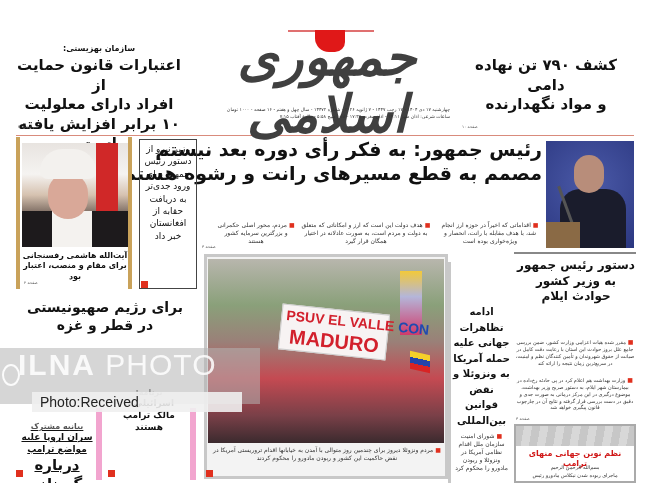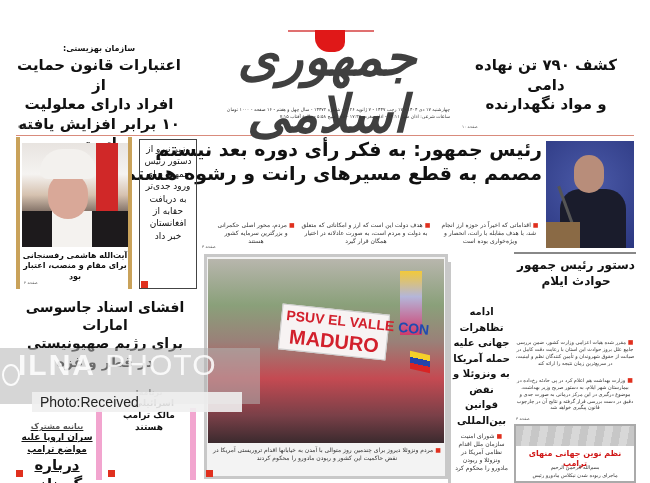--- a/index.html
+++ b/index.html
@@ -109,21 +109,20 @@
   <div class="hl" style="font-size:8px;">برای مقام و منصب، اعتبار بود</div>
 </div>
 <div class="pagetag" style="left:24px; top:280px;">صفحه ۲</div>
 
 <div class="abs minister-box">
   <div class="hl" style="font-size:9px; font-weight:normal; line-height:1.38; padding:3px 4px;">وزیر نیرو از دستور رئیس جمهور برای ورود جدی‌تر به دریافت حقابه از افغانستان خبر داد</div>
 </div>
 <div class="redsq" style="left:141px; top:281px;"></div>
 
 <div class="abs" style="left:12px; top:298px; width:186px;">
-  <div class="hl" style="font-size:14px;">افشای اسناد جاسوسی امارات</div>
   <div class="hl" style="font-size:14px;">برای رژیم صهیونیستی</div>
   <div class="hl" style="font-size:14px;">در قطر و غزه</div>
 </div>
 
 <div class="abs" style="left:14px; top:422px; width:86px; height:70px;text-decoration:underline;">
   <div class="hl" style="font-size:8px; color:#555;">بیانیه مشترک</div>
   <div class="hl" style="font-size:9px;">سران اروپا علیه</div>
   <div class="hl" style="font-size:9px;">مواضع ترامپ</div>
   <div class="hl" style="font-size:15px;">درباره گرینلند</div>
 </div>
@@ -150,20 +149,21 @@
 <div class="abs small" style="left:212px; top:446px; width:230px;"><span class="bullet"></span><span>مردم ونزوئلا دیروز برای چندمین روز متوالی با آمدن به خیابانها اقدام تروریستی آمریکا در نقض حاکمیت این کشور و ربودن مادورو را محکوم کردند</span></div>
 <div class="redsq" style="left:206px; top:470px;"></div>
 
 <div class="abs sidebar-box">
   <div class="hl" style="font-size:10px; line-height:1.55; padding:42px 2px 4px 2px;">ادامه تظاهرات جهانی علیه حمله آمریکا به ونزوئلا و نقض قوانین بین‌المللی</div>
   <div class="small" style="padding:0 4px;"><span class="bullet"></span><span>شورای امنیت سازمان ملل اقدام نظامی آمریکا در ونزوئلا و ربودن مادورو را محکوم کرد</span></div>
 </div>
 
 <div class="abs" style="left:514px; top:258px; width:124px;">
   <div class="hl" style="font-size:12px;">دستور رئیس جمهور</div>
+  <div class="hl" style="font-size:12px;">به وزیر کشور</div>
   <div class="hl" style="font-size:12px;">حوادث ایلام</div>
 </div>
 <div class="abs small" style="left:514px; top:338px; width:122px; font-size:5px;"><span class="bullet"></span><span>مقرر شده هیات اعزامی وزارت کشور، ضمن بررسی جامع علل بروز حوادث این استان با رعایت دقت کامل در صیانت از حقوق شهروندان و تأمین کنندگان نظم و امنیت، در سریع‌ترین زمان نتیجه را ارائه کند</span></div>
 <div class="abs small" style="left:514px; top:376px; width:122px; font-size:5px;"><span class="bullet"></span><span>وزارت بهداشت هم اعلام کرد در پی حادثه رخ‌داده در بیمارستان شهر ایلام، به دستور صریح وزیر بهداشت، موضوع درگیری در این مرکز درمانی به صورت جدی و دقیق در دست بررسی قرار گرفته و نتایج آن در چارچوب قانون پیگیری خواهد شد</span></div>
 <div class="pagetag" style="left:516px; top:416px;">صفحه ۳</div>
 
 <div class="abs nazm-box"></div>
 <div class="abs nazm-pattern"></div>
 <div class="abs hl" style="left:516px; top:449px; width:118px; font-size:8px; color:#d01818;">نظم نوین جهانی منهای ترامپ</div>
 <div class="abs small" style="left:516px; top:464px; width:118px; font-size:5px;">بسم‌الله الرحمن الرحیم</div>

